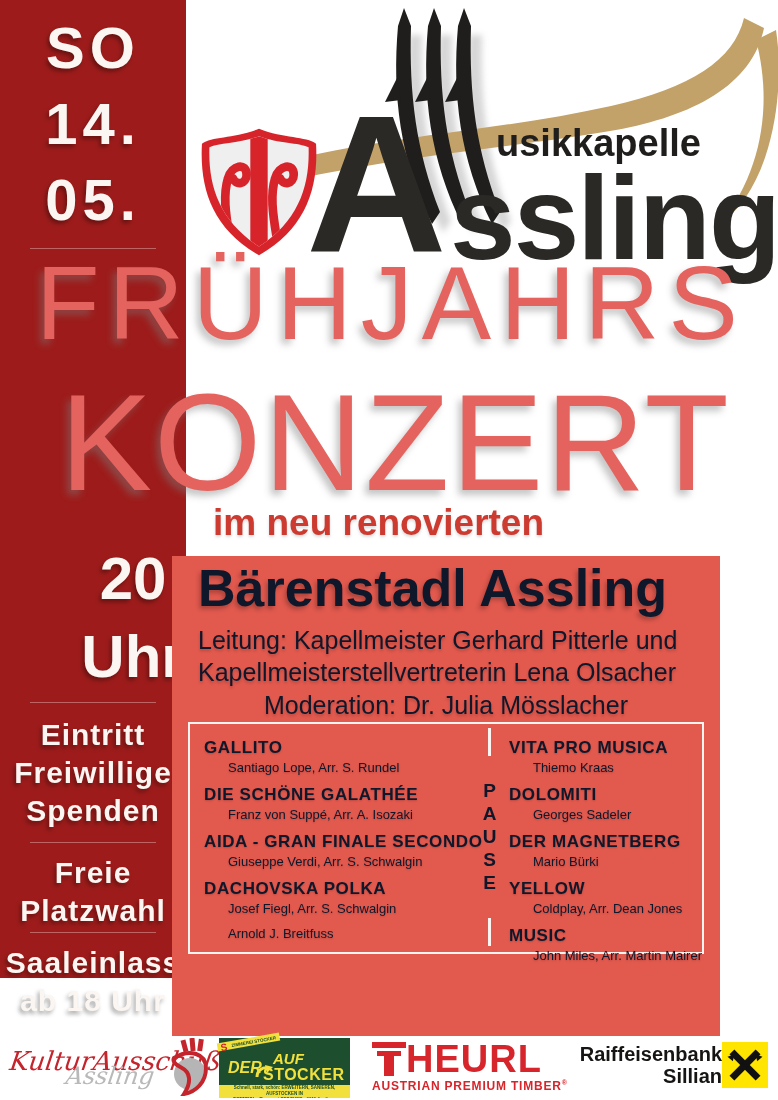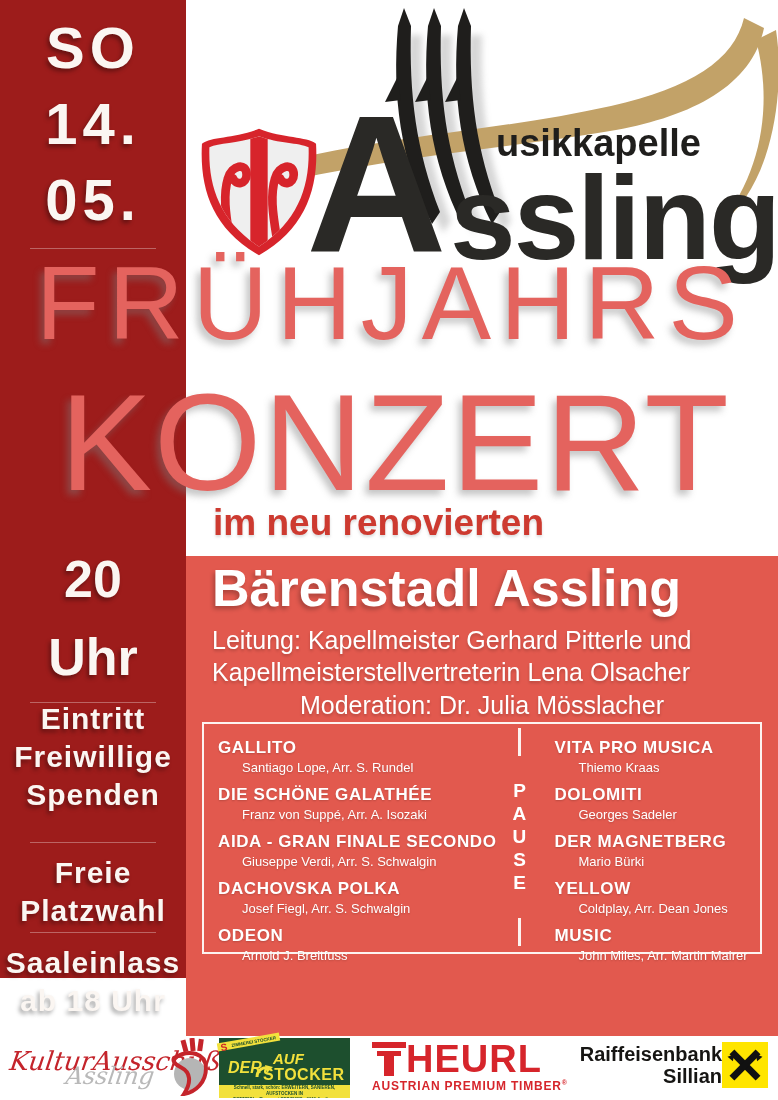--- a/index.html
+++ b/index.html
@@ -5,42 +5,42 @@
   html,body{margin:0;padding:0;background:#ffffff;}
   .poster{position:relative;width:778px;height:1100px;background:#ffffff;overflow:hidden;
           font-family:"Liberation Sans",sans-serif;}
 
   
   .sidebar{position:absolute;left:0;top:0;width:186px;height:978px;background:#9d1c1b;}
   .sb-block{position:absolute;left:0;width:186px;text-align:center;color:#fbf6f2;
             text-shadow:-2px 3px 4px rgba(0,0,0,.35);}
   .sb-date{top:10px;font-size:58px;font-weight:600;line-height:76px;letter-spacing:5px;}
   .sb-div{position:absolute;left:30px;width:126px;border-top:1px solid rgba(255,255,255,.32);}
-  .sb-time{top:540px;font-size:52px;font-weight:600;line-height:78px;}
+  .sb-time{top:540px;font-size:60px;font-weight:600;line-height:78px;margin-left:40px;}
   .sb-note{font-size:30px;font-weight:600;line-height:38px;letter-spacing:1px;}
-  .sb-n1{top:700px;} .sb-n2{top:854px;} .sb-n3{top:944px;}
+  .sb-n1{top:716px;} .sb-n2{top:854px;} .sb-n3{top:944px;}
 
   
   .title-line{position:absolute;color:#e4635e;font-weight:400;white-space:nowrap;
               text-shadow:-4px 5px 7px rgba(125,125,125,.45);z-index:5;}
   .title-1{left:36px;top:248px;font-size:104px;letter-spacing:9px;line-height:110px;}
   .title-2{left:60px;top:372px;font-size:138px;letter-spacing:2px;line-height:140px;}
   .subtitle{position:absolute;left:213px;top:502px;font-size:37px;font-weight:700;color:#cd3a30;
             text-shadow:0 2px 3px rgba(150,150,150,.35);}
 
   
   .logo{position:absolute;left:186px;top:0;width:592px;height:300px;}
   .logo svg.art{position:absolute;left:0;top:0;}
   .logo-kapelle{position:absolute;left:310px;top:122px;font-size:38px;font-weight:700;color:#1f1e1c;letter-spacing:0px;}
   .logo-A{position:absolute;left:120px;top:98px;font-size:195px;font-weight:700;color:#2a2926;line-height:170px;}
   .logo-ssling{position:absolute;left:264px;top:168px;font-size:118px;font-weight:700;color:#2a2926;line-height:100px;letter-spacing:-2px;}
   .shield{position:absolute;left:197px;top:126px;z-index:6;}
 
   
-  .banner{position:absolute;left:186px;top:556px;width:592px;height:480px;background:#e2594e;color:#ffffff;}
+  .banner{position:absolute;left:172px;top:556px;width:548px;height:480px;background:#e2594e;color:#0f172a;}
   .venue{margin:2px 0 0 26px;font-size:52px;font-weight:700;line-height:60px;
          text-shadow:-2px 3px 4px rgba(0,0,0,.25);}
   .leitung{margin:6px 0 0 26px;font-size:25px;line-height:32px;font-weight:400;
            text-shadow:0 2px 3px rgba(0,0,0,.2);}
   .moderation{margin-top:3px;text-align:center;font-size:25px;font-weight:400;
               text-shadow:0 2px 3px rgba(0,0,0,.2);}
 
   .program{position:absolute;left:16px;right:16px;top:166px;bottom:82px;
            border:2px solid #fdf3f0;display:flex;}
   .pcol{flex:1;padding:14px 0 0 14px;}
@@ -195,21 +195,20 @@
         </div>
         <div class="piece">
           <div class="piece-title">AIDA - GRAN FINALE SECONDO</div>
           <div class="piece-sub">Giuseppe Verdi, Arr. S. Schwalgin</div>
         </div>
         <div class="piece">
           <div class="piece-title">DACHOVSKA POLKA</div>
           <div class="piece-sub">Josef Fiegl, Arr. S. Schwalgin</div>
         </div>
         <div class="piece">
-          <div class="piece-title">ODEON</div>
           <div class="piece-sub">Arnold J. Breitfuss</div>
         </div>
       </div>
 
       <div class="pause-col">
         <div class="pause-bar"></div>
         <div class="pause-letters">
           <span>P</span>
           <span>A</span>
           <span>U</span>

